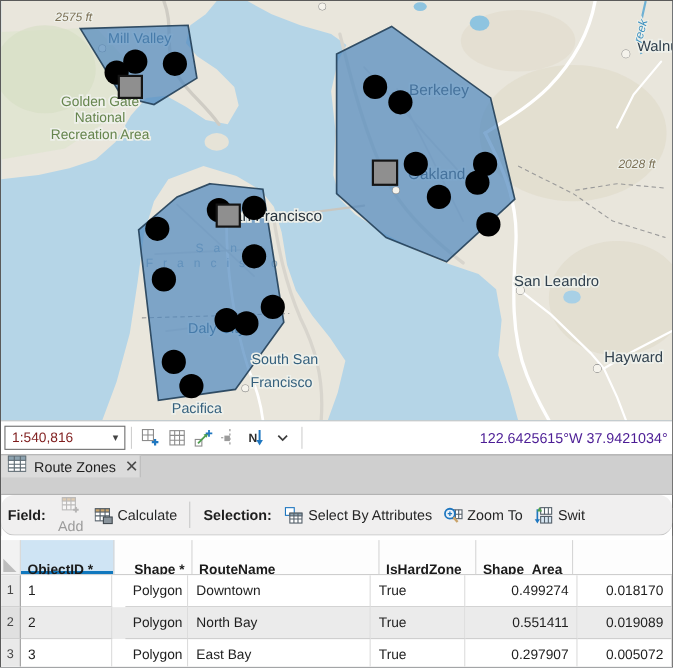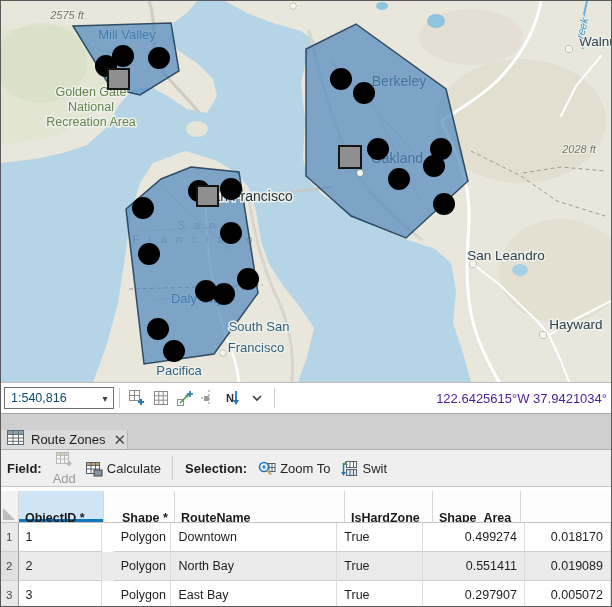--- a/index.html
+++ b/index.html
@@ -4,32 +4,32 @@
 <style>
   html,body{margin:0;padding:0;background:#fff;}
   body{width:612px;height:607px;overflow:hidden;font-family:"Liberation Sans",sans-serif;}
   .app{width:612px;height:607px;box-sizing:border-box;border:1px solid #5a5a5a;display:flex;flex-direction:column;background:#fff;}
   
   .map{width:610px;height:381px;position:relative;overflow:hidden;background:#b5d5e7;flex:0 0 auto;}
   .map svg{display:block;}
   
   .map-bar{height:30px;flex:0 0 auto;background:#fff;border-top:1px solid #bdbdbd;display:flex;align-items:center;font-size:12.5px;color:#303030;}
   .scale-box{margin-left:3px;width:110px;height:22px;border:1px solid #6e6e6e;background:#fff;display:flex;align-items:center;box-sizing:border-box;}
-  .scale-box .scale-text{flex:1;padding-left:6px;font-size:12.5px;color:#0c4a6e;white-space:nowrap;}
+  .scale-box .scale-text{flex:1;padding-left:6px;font-size:12.5px;color:#7f1d1d;white-space:nowrap;}
   .scale-caret{width:16px;color:#444;font-size:10px;text-align:center;}
   .vsep{width:1px;height:20px;background:#cfcfcf;margin:0 5px;flex:0 0 auto;}
   .bar-icon{width:22px;height:22px;display:flex;align-items:center;justify-content:center;flex:0 0 auto;margin:0 1px;}
   .coords{flex:1;text-align:right;padding-right:4px;font-size:13px;color:#4c1d95;white-space:nowrap;overflow:hidden;}
   
-  .tab-bar{height:35px;flex:0 0 auto;background:#cfcfcf;border-top:1px solid #a8a8a8;border-bottom:1px solid #b3b3b3;display:flex;align-items:flex-end;}
+  .tab-bar{height:35px;flex:0 0 auto;background:#cfcfcf;border-top:1px solid #a8a8a8;border-bottom:1px solid #b3b3b3;display:flex;align-items:flex-start;}
   .tab{width:127px;background:#dbdbdb;display:flex;align-items:center;padding:0 6px;box-sizing:border-box;border-right:1px solid #b9b9b9;}
   .tab-title{font-size:13px;color:#1e1e1e;margin:0 8px 0 7px;white-space:nowrap;}
   .tab-close{font-size:15px;color:#4a4a4a;cursor:default;line-height:1;}
   
-  .toolbar{height:36px;flex:0 0 auto;background:#f0efef;display:flex;align-items:center;font-size:13px;color:#262626;border-bottom:1px solid #c6c6c6;overflow:hidden;white-space:nowrap;}
+  .toolbar{height:36px;flex:0 0 auto;background:#f0efef;display:flex;align-items:center;font-size:13px;color:#262626;border-bottom:1px solid #c6c6c6;overflow:hidden;white-space:nowrap;border-radius:12px;}
   .tb-label{font-weight:bold;color:#1e1e1e;margin:0 6px;}
   .tb-btn{display:flex;align-items:center;margin:0 5px;gap:4px;}
   .tb-btn.disabled{color:#9b9b9b;flex-direction:column;}
   .tb-btn.disabled svg{opacity:.45;}
   .tb-sep{width:1px;height:24px;background:#c9c9c9;margin:0 6px;flex:0 0 auto;}
   
   .table-area{flex:1;background:#fff;overflow:hidden;}
   .tbl-gap{height:4px;background:#fff;}
   .hdr-row{display:flex;height:31px;background:#fdfdfd;border-bottom:1px solid #c3c3c3;font-weight:bold;font-size:12.5px;color:#1b1b1b;}
   .hdr-cell{box-sizing:border-box;border-right:1px solid #d6d6d6;line-height:30px;padding:12px 6px;overflow:hidden;white-space:nowrap;}
@@ -250,20 +250,29 @@
           <rect x="0.5" y="2.5" width="13" height="3" fill="#c9a36a" stroke="#55606a"></rect>
           <path d="M5,2.5 V13.5 M9.5,2.5 V13.5 M0.5,9 H13.5" stroke="#55606a" fill="none"></path>
           <rect x="8" y="10" width="8" height="6" fill="#8a949c" stroke="#3f474e"></rect>
         </svg>
       <span>Calculate</span>
     </div>
     <div class="tb-sep"></div>
     <span class="tb-label">Selection:</span>
     <div class="tb-btn">
       <svg width="18" height="17" viewBox="0 0 18 17">
+          <rect x="1.5" y="1.5" width="8" height="7" fill="#fff" stroke="#1f77c0"></rect>
+          <rect x="5.5" y="6.5" width="11" height="9" fill="#fff" stroke="#55606a"></rect>
+          <rect x="5.5" y="6.5" width="11" height="2.5" fill="#8da3b0" stroke="#55606a"></rect>
+          <path d="M9.2,6.5 V15.5 M12.9,6.5 V15.5 M5.5,11.8 H16.5" stroke="#55606a" fill="none"></path>
+        </svg>
+      <span>Select By Attributes</span>
+    </div>
+    <div class="tb-btn">
+      <svg width="18" height="17" viewBox="0 0 18 17">
           <rect x="8" y="3.5" width="9" height="8" fill="#fff" stroke="#55606a"></rect>
           <path d="M11,3.5 V11.5 M14,3.5 V11.5 M8,7.5 H17" stroke="#55606a" fill="none"></path>
           <circle cx="6" cy="7" r="4.5" fill="#eaf2f9" stroke="#1f77c0" stroke-width="1.6"></circle>
           <path d="M9.2,10.2 L13,14.5" stroke="#c9a36a" stroke-width="2.2"></path>
           <path d="M4,7 H8 M6,5 V9" stroke="#1f77c0" stroke-width="1.2"></path>
         </svg>
       <span>Zoom To</span>
     </div>
     <div class="tb-btn">
       <svg width="18" height="17" viewBox="0 0 18 17">

